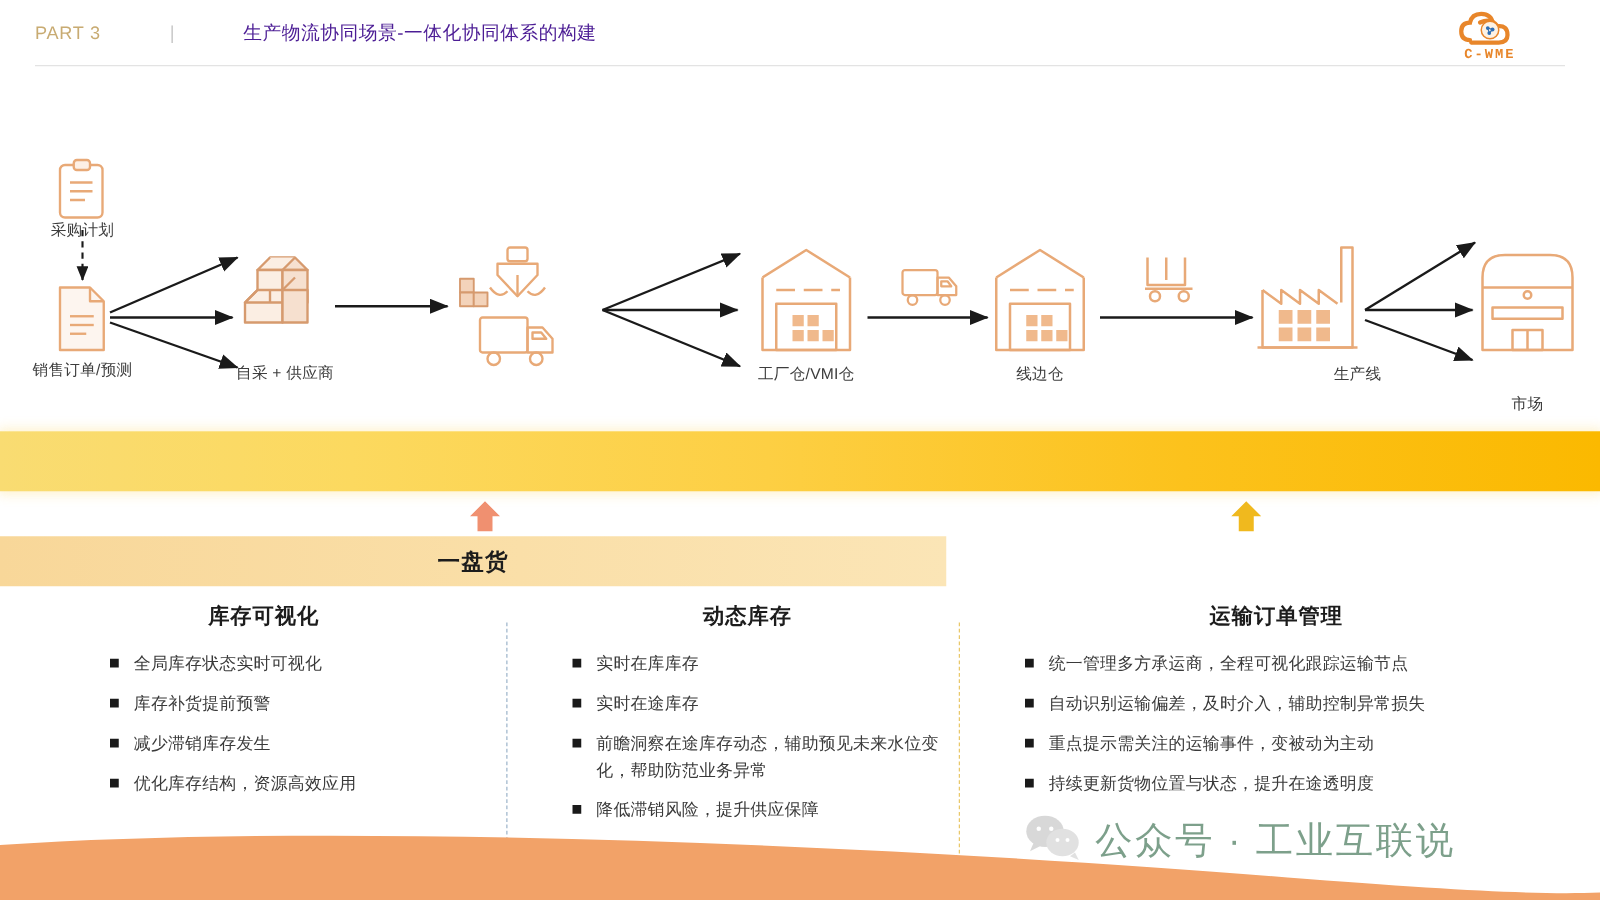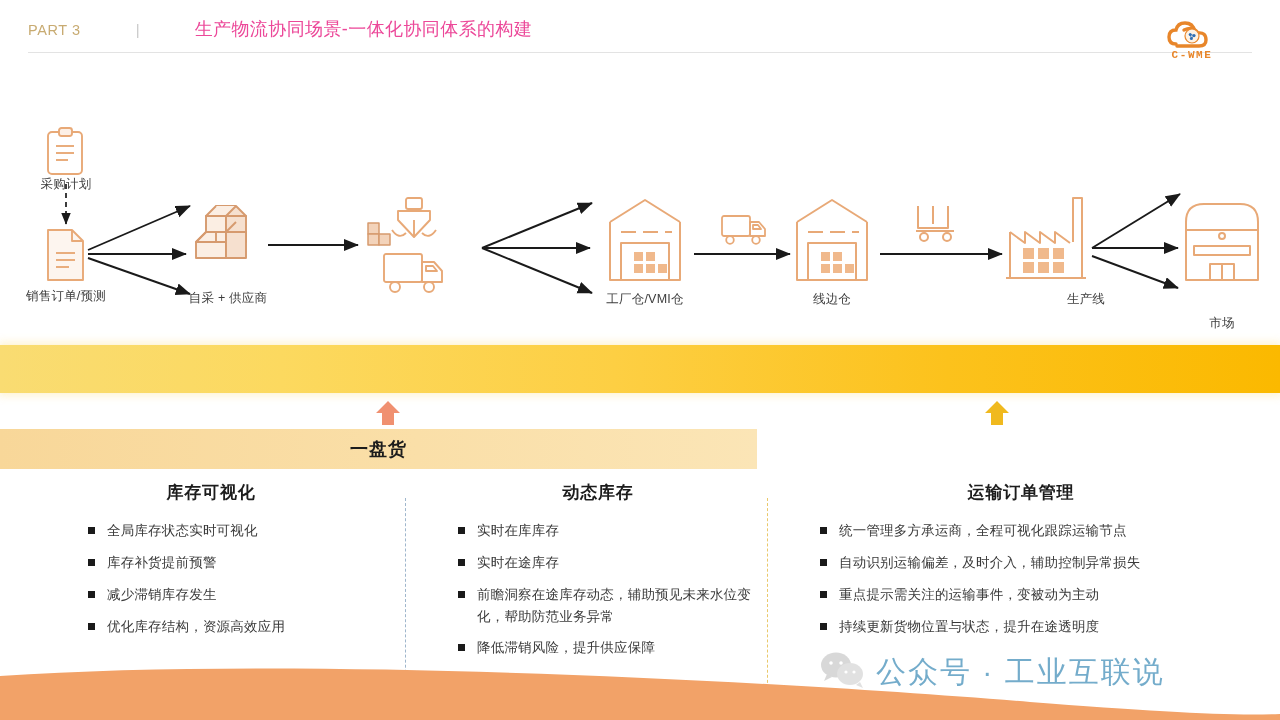--- a/index.html
+++ b/index.html
@@ -43,35 +43,35 @@
     color: #c8ab72;
   }
   .title-sep {
     display: inline-block;
     margin: 0 11px;
     color: #c9c9c9;
     font-size: 15px;
     font-weight: 300;
   }
   .header-title {
-    font-size: 18px;
-    color: #ec4899;
+    font-size: 15px;
+    color: #4c1d95;
     letter-spacing: 0.4px;
   }
   .header-rule {
     position: absolute;
     left: 28px; top: 52px;
     width: 1224px; height: 1px;
     background: #e3e3e3;
   }
 
   
   .logo {
     position: absolute;
-    right: 42px; top: 18px;
+    right: 42px; top: 6px;
     width: 92px; height: 44px;
   }
   .logo svg { display: block; }
 
   
   .flow { position: absolute; left: 0; top: 58px; width: 1280px; height: 282px; }
   .flow svg { display: block; }
 
   .node-label {
     position: absolute;
@@ -190,21 +190,21 @@
     left: 820px; top: 645px;
     width: 440px; height: 54px;
     display: flex;
     align-items: center;
     opacity: .55;
     pointer-events: none;
   }
   .wm-icon { flex: 0 0 auto; margin-right: 12px; }
   .wm-text {
     font-size: 30px;
-    color: #0369a1;
+    color: #14532d;
     letter-spacing: 2px;
     white-space: nowrap;
   }
 
   
   .bottom-wave {
     position: absolute;
     left: 0; bottom: 0;
     width: 1280px; height: 70px;
     pointer-events: none;

